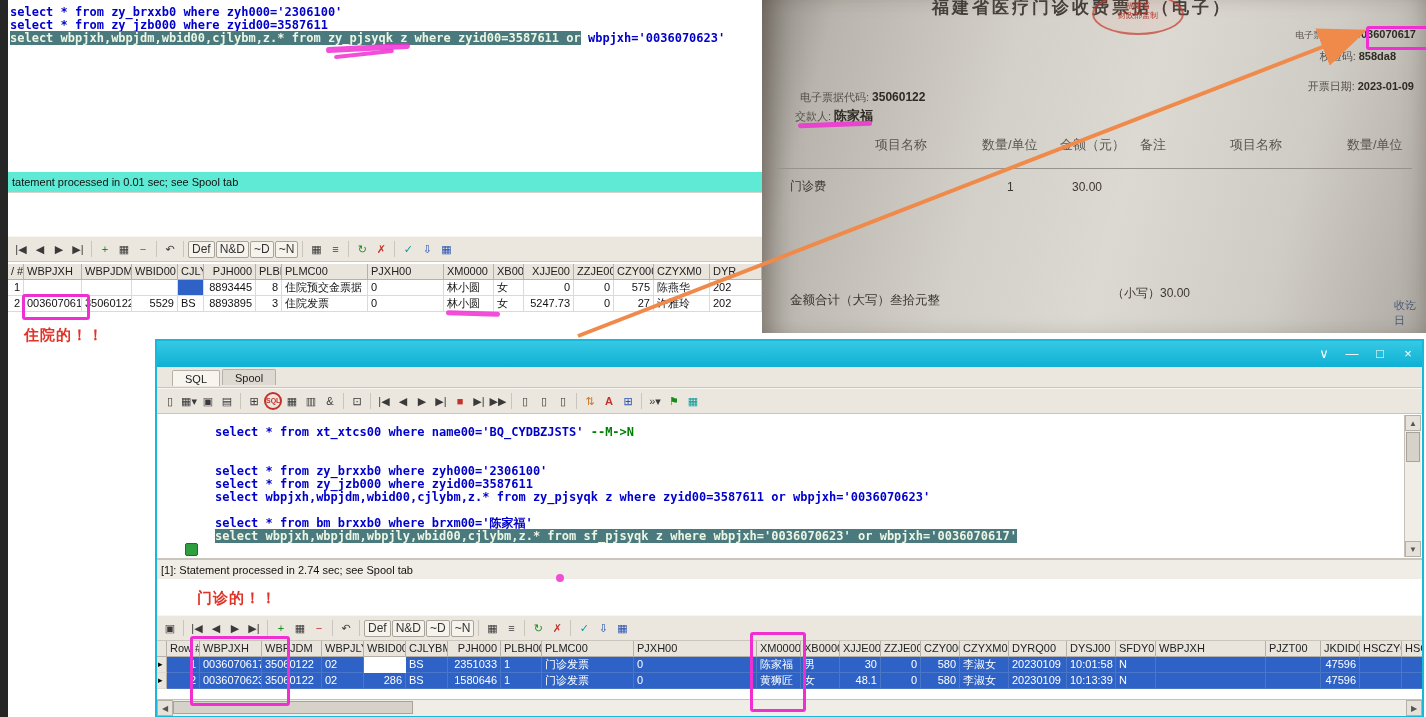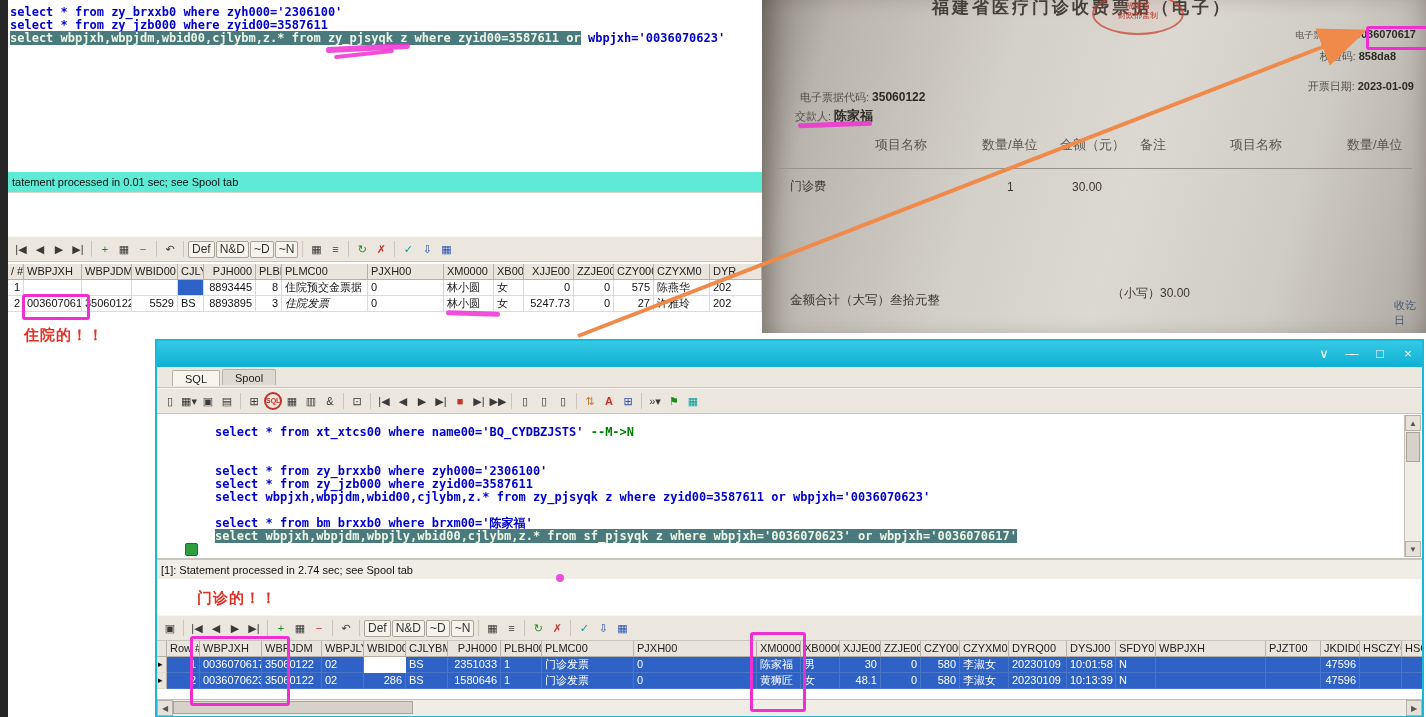--- a/index.html
+++ b/index.html
@@ -201,21 +201,21 @@
           <div class="g-cell" style="width: 52px;">202</div>
         </div>
         <div class="g-row">
           <div class="g-cell num" style="width: 16px;">2</div>
           <div class="g-cell" style="width: 58px;">0036070617</div>
           <div class="g-cell" style="width: 50px;">35060122</div>
           <div class="g-cell num" style="width: 46px;">5529</div>
           <div class="g-cell" style="width: 26px;">BS</div>
           <div class="g-cell num" style="width: 52px;">8893895</div>
           <div class="g-cell num" style="width: 26px;">3</div>
-          <div class="g-cell" style="width: 86px; font-style: italic;">住院发票</div>
+          <div class="g-cell" style="width: 86px;">住院发票</div>
           <div class="g-cell" style="width: 76px;">0</div>
           <div class="g-cell" style="width: 50px;">林小圆</div>
           <div class="g-cell" style="width: 30px;">女</div>
           <div class="g-cell num" style="width: 50px;">5247.73</div>
           <div class="g-cell num" style="width: 40px;">0</div>
           <div class="g-cell num" style="width: 40px;">27</div>
           <div class="g-cell" style="width: 56px;">许雅玲</div>
           <div class="g-cell" style="width: 52px;">202</div>
         </div>
       </div>

